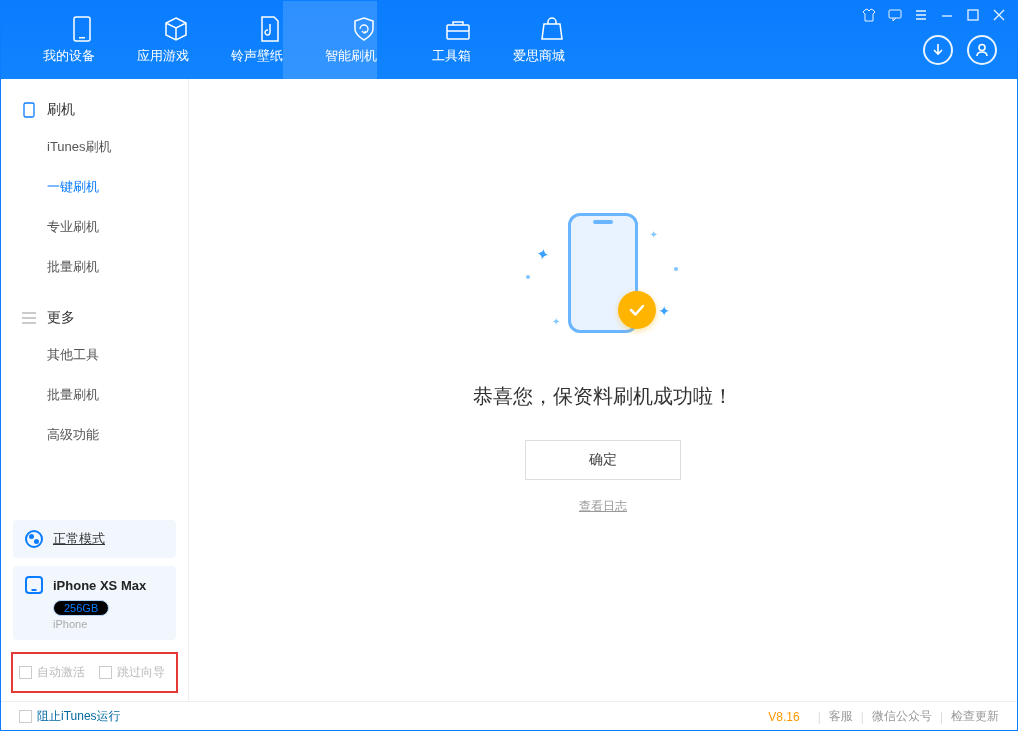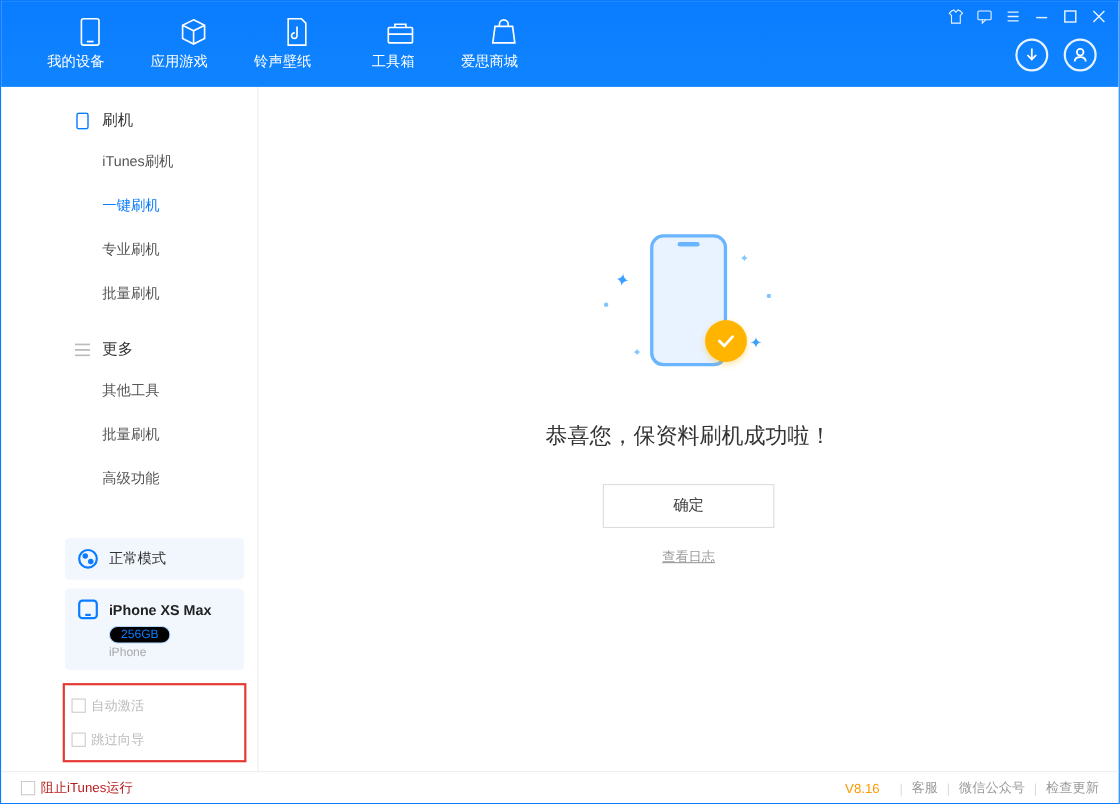--- a/index.html
+++ b/index.html
@@ -19,47 +19,47 @@
 .tab-icon { width: 26px; height: 26px; margin-bottom: 5px; display: flex; align-items: center; justify-content: center; }
 .tab-label { font-size: 13px; }
 
 .window-controls { position: absolute; top: 6px; right: 10px; display: flex; gap: 10px; }
 .win-ctrl { width: 16px; height: 16px; display: flex; align-items: center; justify-content: center; cursor: pointer; opacity: 0.9; }
 
 .header-right-icons { position: absolute; bottom: 14px; right: 20px; display: flex; gap: 14px; }
 .hdr-circle { width: 30px; height: 30px; border: 2px solid rgba(255,255,255,0.9); border-radius: 50%; display: flex; align-items: center; justify-content: center; cursor: pointer; }
 
 
-.body { display: flex; height: 622px; margin-left: 46px; }
+.body { display: flex; height: 622px; }
 
 
 .sidebar { width: 188px; border-right: 1px solid #eee; display: flex; flex-direction: column; }
 .side-section { padding-top: 14px; }
 .side-header { display: flex; align-items: center; padding: 8px 20px; font-size: 14px; color: #333; }
 .side-header-icon { width: 16px; height: 16px; margin-right: 10px; display: flex; align-items: center; justify-content: center; }
 .side-item { padding: 11px 20px 11px 46px; font-size: 13px; color: #555; cursor: pointer; }
 .side-item.active { color: #0a7cff; }
 
 .side-spacer { flex: 1; }
 
-.mode-box { margin: 8px 12px; background: #f2f7fd; border-radius: 4px; padding: 10px 12px; display: flex; align-items: center; font-size: 13px; color: #333; cursor: pointer; }
+.mode-box { margin: 8px 12px; background: #f2f7fd; border-radius: 4px; padding: 10px 12px; display: flex; align-items: center; font-size: 13px; color: #333; cursor: pointer; text-decoration: underline; }
 .mode-icon { width: 18px; height: 18px; border: 2px solid #0a7cff; border-radius: 50%; margin-right: 10px; position: relative; }
 .mode-icon::before, .mode-icon::after { content: ""; position: absolute; background: #0a7cff; border-radius: 50%; }
 .mode-icon::before { width: 5px; height: 5px; top: 2px; left: 2px; }
 .mode-icon::after { width: 5px; height: 5px; bottom: 2px; right: 2px; }
 
 .device-box { margin: 0 12px 8px; background: #f2f7fd; border-radius: 4px; padding: 10px 12px; cursor: pointer; }
 .device-row1 { display: flex; align-items: center; }
 .device-icon { width: 18px; height: 18px; border: 2px solid #0a7cff; border-radius: 4px; margin-right: 10px; position: relative; }
 .device-icon::after { content: ""; position: absolute; bottom: 1px; left: 50%; transform: translateX(-50%); width: 5px; height: 2px; background: #0a7cff; }
 .device-name { font-size: 13px; font-weight: bold; color: #222; }
 .device-badge { margin: 6px 0 2px 28px; display: inline-block; font-size: 11px; color: #0a7cff; border: 1px solid #b3d7ff; border-radius: 10px; padding: 1px 10px; background: #000000; }
 .device-type { margin-left: 28px; font-size: 11px; color: #aaa; }
 
-.checkbox-row { border: 2px solid #e53935; margin: 4px 10px 8px; padding: 10px 6px; display: flex; gap: 14px; flex-direction: column; }
+.checkbox-row { border: 2px solid #e53935; margin: 4px 10px 8px; padding: 10px 6px; display: flex; gap: 14px; }
 .chk { display: flex; align-items: center; font-size: 12px; color: #bbb; cursor: pointer; }
 .chk-box { width: 13px; height: 13px; border: 1px solid #ccc; margin-right: 5px; }
 
 
 .main { flex: 1; display: flex; flex-direction: column; align-items: center; justify-content: center; padding-bottom: 60px; }
 .illustration { width: 170px; height: 150px; position: relative; margin-bottom: 28px; }
 .phone { position: absolute; left: 50%; top: 8px; transform: translateX(-50%); width: 70px; height: 120px; border: 3px solid #6ab5ff; border-radius: 12px; background: #e9f3ff; }
 .phone::before { content: ""; position: absolute; top: 4px; left: 50%; transform: translateX(-50%); width: 20px; height: 4px; background: #6ab5ff; border-radius: 3px; }
 .check-badge { position: absolute; right: 32px; bottom: 26px; width: 38px; height: 38px; background: #ffb400; border-radius: 50%; display: flex; align-items: center; justify-content: center; box-shadow: 0 2px 6px rgba(255,180,0,0.4); }
 .sparkle { position: absolute; font-size: 16px; color: #3aa1ff; }
@@ -68,21 +68,21 @@
 .sp3 { right: 30px; top: 24px; font-size: 10px; color: #81c6ff; }
 .sp4 { left: 34px; bottom: 28px; font-size: 10px; color: #81c6ff; }
 .dot { position: absolute; width: 4px; height: 4px; background: #81c6ff; border-radius: 50%; }
 
 .success-text { font-size: 20px; color: #333; margin-bottom: 30px; }
 .ok-btn { width: 156px; height: 40px; border: 1px solid #ddd; background: #fff; font-size: 14px; color: #444; cursor: pointer; margin-bottom: 18px; }
 .log-link { font-size: 12px; color: #999; text-decoration: underline; cursor: pointer; }
 
 
 .footer { height: 30px; border-top: 1px solid #eee; display: flex; align-items: center; padding: 0 18px; font-size: 12px; color: #999; }
-.footer .chk { color: #b91c1c; }
+.footer .chk { color: #0369a1; }
 .footer-right { margin-left: auto; display: flex; align-items: center; gap: 8px; }
 .footer-version { color: #ff9800; margin-right: 10px; }
 .footer-link { color: #999; cursor: pointer; }
 .footer-sep { color: #ddd; }
 
 svg { display: block; }
 </style>
 </head>
 <body>
 
@@ -107,20 +107,29 @@
       <div class="tab-label">应用游戏</div>
     </div>
     <div class="tab">
       <div class="tab-icon">
           <svg width="22" height="26" viewBox="0 0 22 26">
             <path d="M3 1 H15 L19 5 V25 H3 Z" fill="none" stroke="#fff" stroke-width="1.5"></path>
             <path d="M11 8 V16 A2.5 2.5 0 1 1 9 14" fill="none" stroke="#fff" stroke-width="1.5"></path>
           </svg>
         </div>
       <div class="tab-label">铃声壁纸</div>
+    </div>
+    <div class="tab active">
+      <div class="tab-icon">
+          <svg width="26" height="26" viewBox="0 0 26 26">
+            <path d="M13 2 L22 5 V13 C22 19 13 24 13 24 C13 24 4 19 4 13 V5 Z" fill="none" stroke="#fff" stroke-width="1.5"></path>
+            <path d="M9 13 A4 4 0 1 1 13 17 M13 17 L11 15 M13 17 L15 15" fill="none" stroke="#fff" stroke-width="1.3"></path>
+          </svg>
+        </div>
+      <div class="tab-label">智能刷机</div>
     </div>
     <div class="tab">
       <div class="tab-icon">
           <svg width="26" height="24" viewBox="0 0 26 24">
             <rect x="2" y="8" width="22" height="14" rx="1" fill="none" stroke="#fff" stroke-width="1.5"></rect>
             <path d="M8 8 V5 H18 V8 M2 14 H24" fill="none" stroke="#fff" stroke-width="1.5"></path>
           </svg>
         </div>
       <div class="tab-label">工具箱</div>
     </div>

